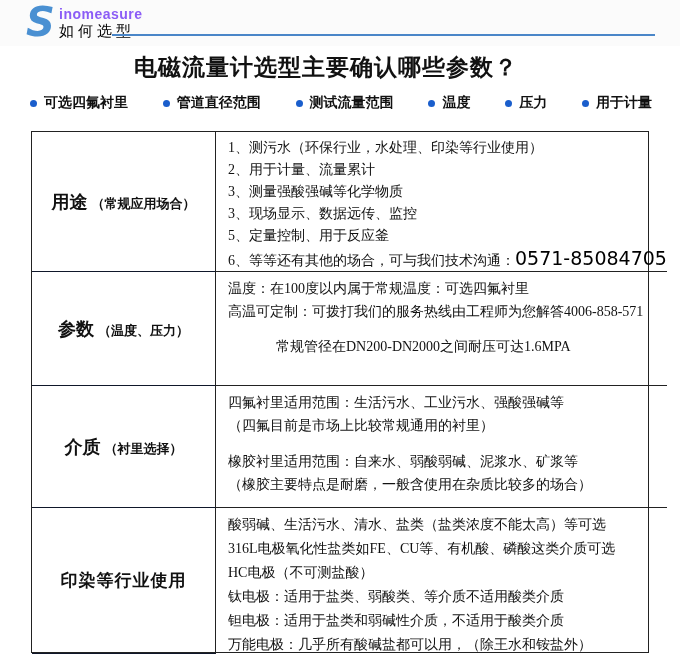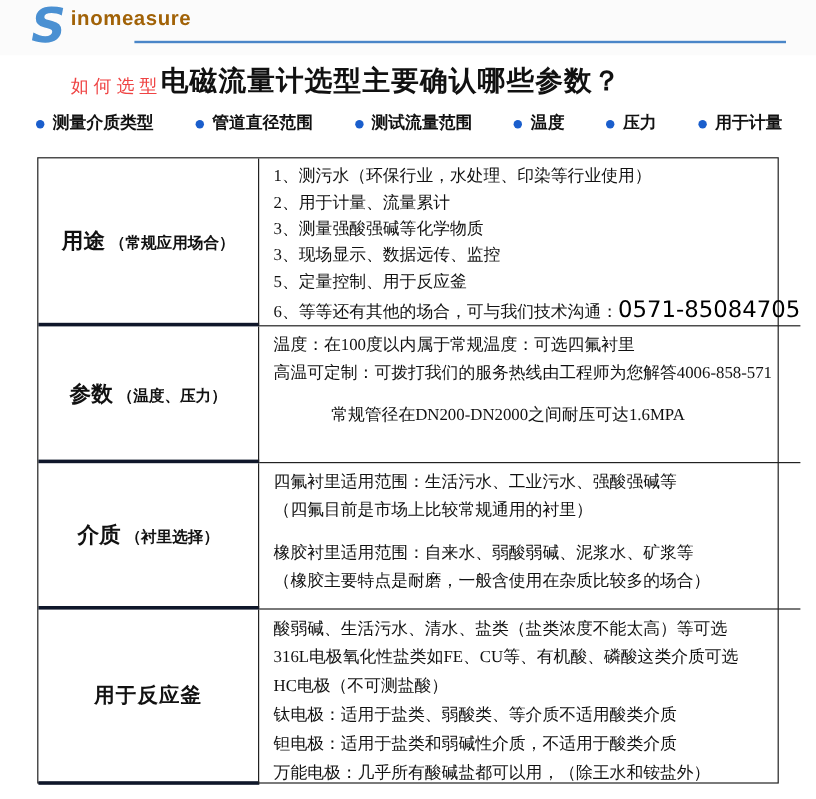--- a/index.html
+++ b/index.html
@@ -11,26 +11,26 @@
   .logo { position:absolute; left:26px; top:4px; height:40px; }
   .logo-s {
     position:absolute; left:0; top:-2px;
     font-family:"DejaVu Sans", sans-serif;
     font-size:40px; font-weight:bold; font-style:italic;
     color:#4a90d2; line-height:40px;
   }
   .logo-brand {
     position:absolute; left:33px; top:2px;
     font-family:"Liberation Sans", sans-serif;
-    font-size:17px; font-weight:bold; color:#a16207; letter-spacing:0.5px;
+    font-size:14px; font-weight:bold; color:#8b5cf6; letter-spacing:0.5px;
   }
   .logo-sub {
     position:absolute; left:33px; top:18px; width:110px;
     font-family:"Liberation Serif", serif;
-    font-size:15px; color:#ef4444; letter-spacing:4px; white-space:nowrap;margin-top:41px;
+    font-size:15px; color:#000000; letter-spacing:4px; white-space:nowrap;
   }
   .blue-line { position:absolute; left:112px; top:34px; width:543px; height:2px; background:#4a86c8; }
 
   
   .title {
     position:absolute; left:0; top:52px; width:652px;
     text-align:center; font-size:23px; font-weight:bold;
     font-family:"Liberation Serif", serif; color:#111; letter-spacing:1px;
   }
 
@@ -46,21 +46,21 @@
   }
 
   
   .sel-table {
     position:absolute; left:31px; top:131px; width:618px; height:522px;
     display:grid; grid-template-columns:184px 1fr;
     grid-template-rows:140px 114px 122px 146px;
     border:1px solid #222;
   }
   .hcell {
-    border-right:1px solid #222; border-bottom:3px solid #0f172a;
+    border-right:1px solid #222; border-bottom:1px solid #0f172a;
     display:flex; align-items:center; justify-content:center; text-align:center;
   }
   .ccell { border-bottom:1px solid #222; padding:5px 0 0 12px; }
   .row-last .hcell, .row-last.ccell { border-bottom:none; }
   .hmain { font-size:18px; font-weight:bold; color:#111; font-family:"Liberation Serif", serif; }
   .hsub  { font-size:13px; font-weight:bold; color:#111; font-family:"Liberation Serif", serif; }
   .hbig  { font-size:17px; font-weight:bold; color:#111; letter-spacing:1px; }
 
   .line { font-size:14px; color:#111; line-height:23px; white-space:nowrap; }
   .ccell-1 .line { line-height:22px; }
@@ -82,21 +82,21 @@
     <span class="logo-sub">如何选型</span>
   </div>
   <div class="blue-line"></div>
 </div>
 
 <div class="title">电磁流量计选型主要确认哪些参数？</div>
 
 <div class="bullets">
   <span class="bullet-item">
     <span class="dot"></span>
-    <span class="bullet-label">测量介质类型</span>
+    <span class="bullet-label">可选四氟衬里</span>
   </span>
   <span class="bullet-item">
     <span class="dot"></span>
     <span class="bullet-label">管道直径范围</span>
   </span>
   <span class="bullet-item">
     <span class="dot"></span>
     <span class="bullet-label">测试流量范围</span>
   </span>
   <span class="bullet-item">
@@ -153,21 +153,21 @@
   </div>
   <div class="ccell ccell-3">
     <div class="line">四氟衬里适用范围：生活污水、工业污水、强酸强碱等</div>
     <div class="line">（四氟目前是市场上比较常规通用的衬里）</div>
     <div class="gap14"></div>
     <div class="line">橡胶衬里适用范围：自来水、弱酸弱碱、泥浆水、矿浆等</div>
     <div class="line">（橡胶主要特点是耐磨，一般含使用在杂质比较多的场合）</div>
   </div>
 
   <div class="hcell row-last">
-    <span class="hbig">用于反应釜</span>
+    <span class="hbig">印染等行业使用</span>
   </div>
   <div class="ccell ccell-4 row-last">
     <div class="line">酸弱碱、生活污水、清水、盐类（盐类浓度不能太高）等可选</div>
     <div class="line">316L电极氧化性盐类如FE、CU等、有机酸、磷酸这类介质可选</div>
     <div class="line">HC电极（不可测盐酸）</div>
     <div class="line">钛电极：适用于盐类、弱酸类、等介质不适用酸类介质</div>
     <div class="line">钽电极：适用于盐类和弱碱性介质，不适用于酸类介质</div>
     <div class="line">万能电极：几乎所有酸碱盐都可以用，（除王水和铵盐外）</div>
   </div>
 

